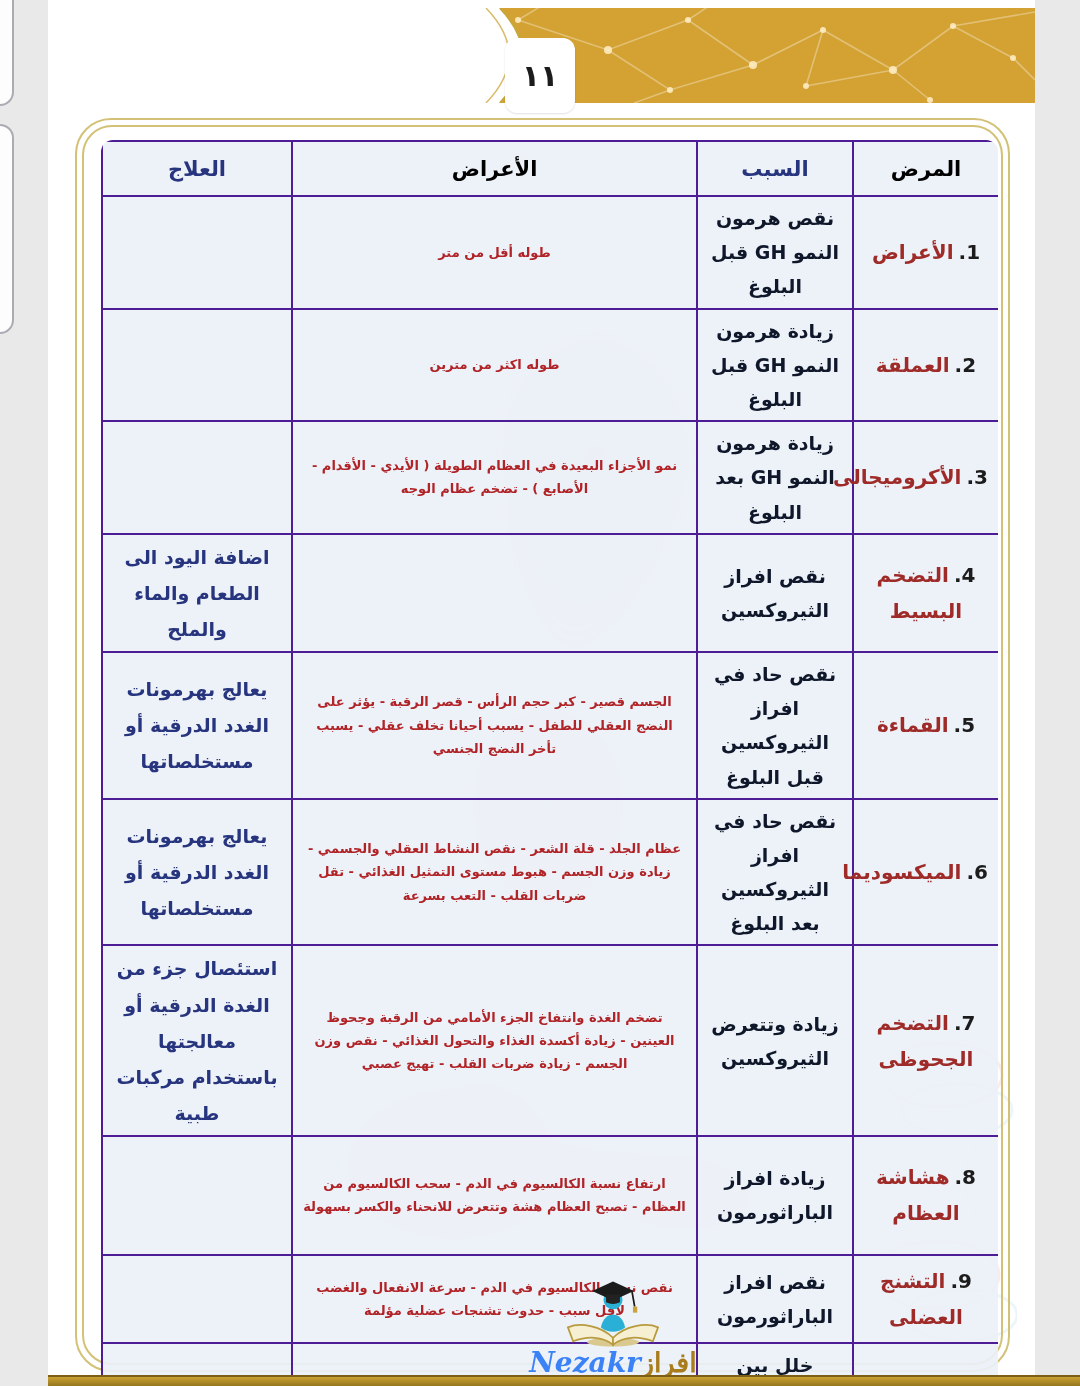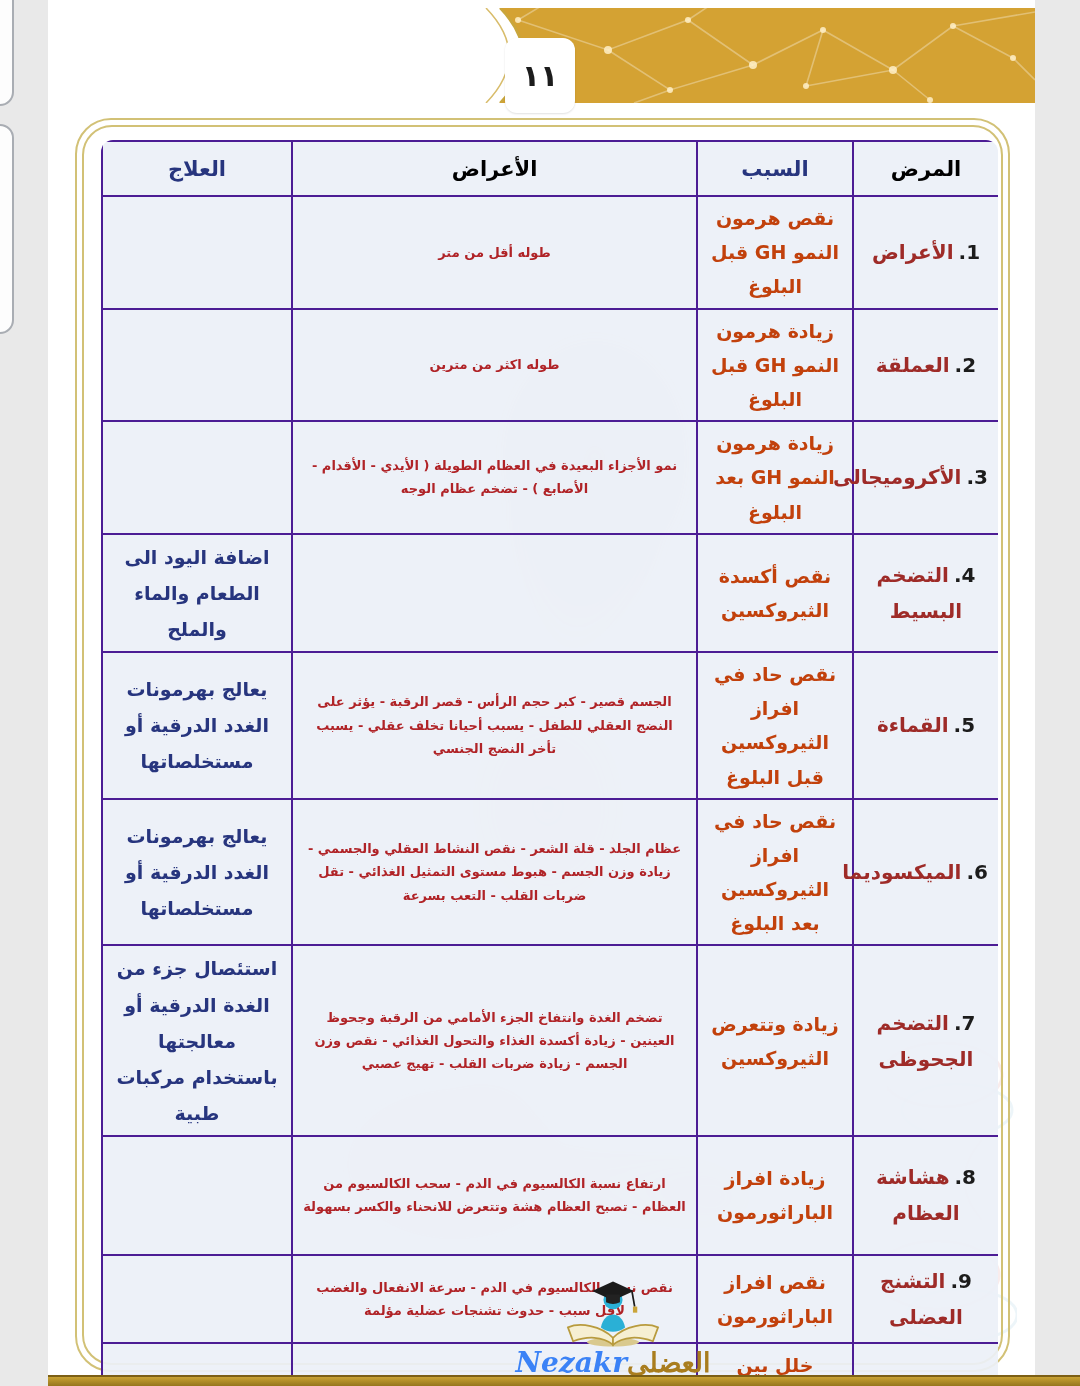--- a/index.html
+++ b/index.html
@@ -38,21 +38,21 @@
   .grid-clip{width:897px;margin:0 auto;border-radius:12px;overflow:hidden}
   table{border-collapse:collapse;direction:rtl;width:897px;table-layout:fixed}
   col.c-disease{width:146px} col.c-cause{width:156px} col.c-symptoms{width:405px} col.c-treatment{width:190px}
   th,td{border:2px solid #4c1d95;background:rgba(236,240,248,.93);vertical-align:middle;
         text-align:center;padding:4px 10px}
   thead th{height:55px;font-size:21px;font-weight:bold}
   .th-disease,.th-symptoms{color:#000000}
   .th-cause,.th-treatment{color:#27357e}
   .cell-disease{font-size:20px;font-weight:bold;color:#9e2b28;line-height:1.8}
   .num{color:#1c1c1c;margin-inline-end:5px}
-  .cell-cause{color:#c2410c;font-weight:bold;font-size:19px;line-height:1.8}
+  .cell-cause{color:#0f172a;font-weight:bold;font-size:19px;line-height:1.8}
   .cell-symptoms{color:#b02327;font-weight:bold;font-size:13px;line-height:1.8}
   .cell-treatment{color:#27357e;font-weight:bold;font-size:19px;line-height:1.9}
 
   
   .watermark{position:absolute;left:455px;top:1258px;width:220px;text-align:center;z-index:6}
   .wm-text{direction:ltr;margin-top:-6px;font-family:"DejaVu Serif",serif;line-height:1.1}
   .wm-latin{font-style:italic;font-weight:bold;font-size:28px;color:#3b82f6}
   .wm-arabic{font-weight:bold;font-size:27px;color:#a97d1e}
 
   
@@ -148,21 +148,21 @@
               <tr style="height: 82px;">
                 <td class="cell-disease"><span class="num">3.</span><span class="dname">الأكروميجالى</span></td>
                 <td class="cell-cause">زيادة هرمون النمو GH بعد البلوغ</td>
                 <td class="cell-symptoms">
                   <div class="sym-line"><span class="sym-text">نمو الأجزاء البعيدة في العظام الطويلة ( الأيدي - الأقدام - الأصابع ) - تضخم عظام الوجه</span></div>
                 </td>
                 <td class="cell-treatment"></td>
               </tr>
               <tr style="height: 86px;">
                 <td class="cell-disease"><span class="num">4.</span><span class="dname">التضخم البسيط</span></td>
-                <td class="cell-cause">نقص أكسدة الثيروكسين</td>
+                <td class="cell-cause">نقص افراز الثيروكسين</td>
                 <td class="cell-symptoms"></td>
                 <td class="cell-treatment">اضافة اليود الى الطعام والماء والملح</td>
               </tr>
               <tr style="height: 110px;">
                 <td class="cell-disease"><span class="num">5.</span><span class="dname">القماءة</span></td>
                 <td class="cell-cause">نقص حاد في افراز الثيروكسين قبل البلوغ</td>
                 <td class="cell-symptoms">
                   <div class="sym-line"><span class="sym-text">الجسم قصير - كبر حجم الرأس - قصر الرقبة - يؤثر على النضج العقلي للطفل - يسبب أحيانا تخلف عقلي - يسبب تأخر النضج الجنسي</span></div>
                 </td>
                 <td class="cell-treatment">يعالج بهرمونات الغدد الدرقية أو مستخلصاتها</td>
@@ -217,18 +217,18 @@
       <path d="M60 92 C46 78 22 74 8 80 L14 96 C30 90 48 90 60 100 Z" fill="#f6efd2" stroke="#b89b3e" stroke-width="2"></path>
       <path d="M60 92 C74 78 98 74 112 80 L106 96 C90 90 72 90 60 100 Z" fill="#f6efd2" stroke="#b89b3e" stroke-width="2"></path>
       <path d="M46 80 C50 60 70 60 74 80 Q60 90 46 80 Z" fill="#2ab0d6"></path>
       <circle cx="60" cy="48" r="11" fill="#2ab0d6"></circle>
       <polygon points="36,38 60,27 84,38 60,49" fill="#1b1b1b"></polygon>
       <path d="M52 42 L68 42 L68 51 Q60 55 52 51 Z" fill="#222222"></path>
       <line x1="82" y1="39" x2="85" y2="56" stroke="#1b1b1b" stroke-width="2"></line>
       <rect x="83" y="56" width="5" height="7" fill="#caa43a"></rect>
     </svg>
     <div class="wm-text">
-      <span class="wm-latin">Nezakr</span><span class="wm-arabic">العضلى</span>
+      <span class="wm-latin">Nezakr</span><span class="wm-arabic">افراز</span>
     </div>
   </div>
 
   <div class="bottom-bar"></div>
 </div>
 
 </body></html>

